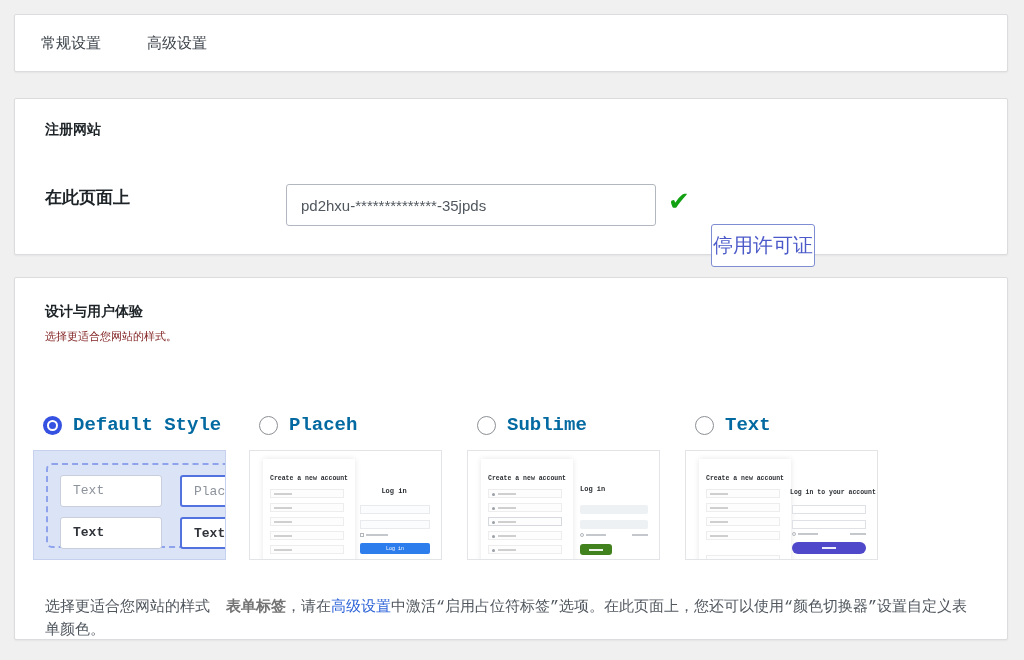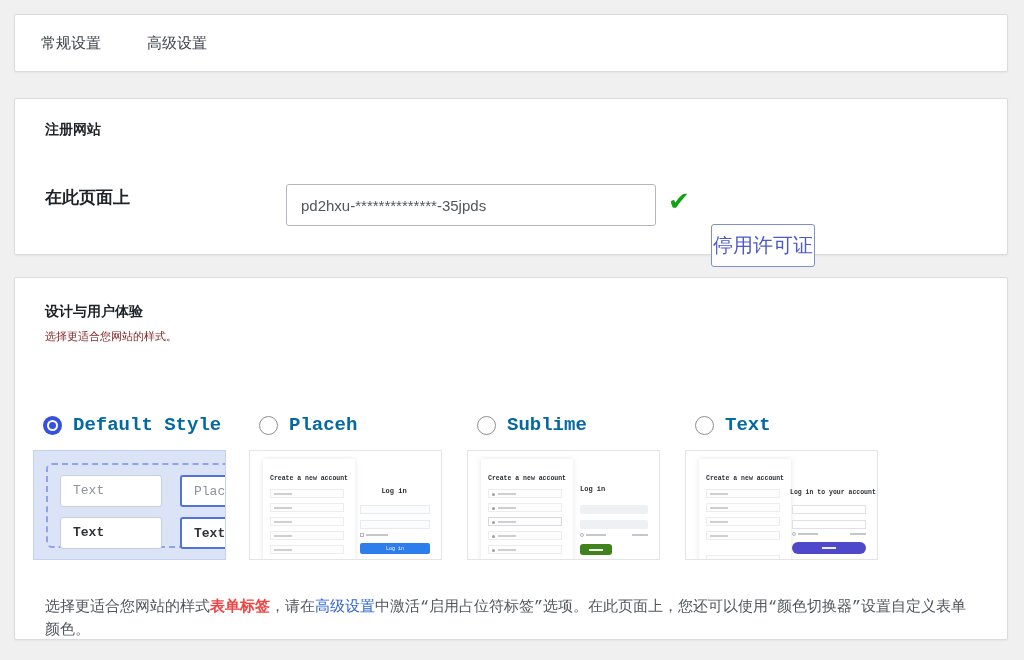--- a/index.html
+++ b/index.html
@@ -92,21 +92,21 @@
   .mock-row { position:absolute; display:flex; align-items:center; }
   .cbx { width:4px; height:4px; border:1px solid #b3b7bc; margin-right:2px; }
   .tbar { height:2px; background:#c4c7cc; }
   .mock-btn { position:absolute; display:flex; align-items:center; justify-content:center; }
   .btn-blue { background:#2d7ded; border-radius:2px; color:#fff; font-size:5px; }
   .btn-green { background:#41821f; border-radius:3px; }
   .btn-purple { background:#4f48cb; border-radius:7px; }
   .mock-btn .wbar { width:14px; height:2px; background:rgba(255,255,255,.9); }
   
   .footnote { position:absolute; left:30px; top:319px; width:934px; font-size:15px; color:#50575e; line-height:1.5; }
-  .footnote b { color:#ef4444; }
+  .footnote b { color:#737373;margin-left:16px; }
   .footnote .link { color:#2d63d8; cursor:pointer; }
 </style>
 </head>
 <body>
 
 <div class="card card-tabs">
   <div class="tab">常规设置</div>
   <div class="tab">高级设置</div>
 </div>
 

